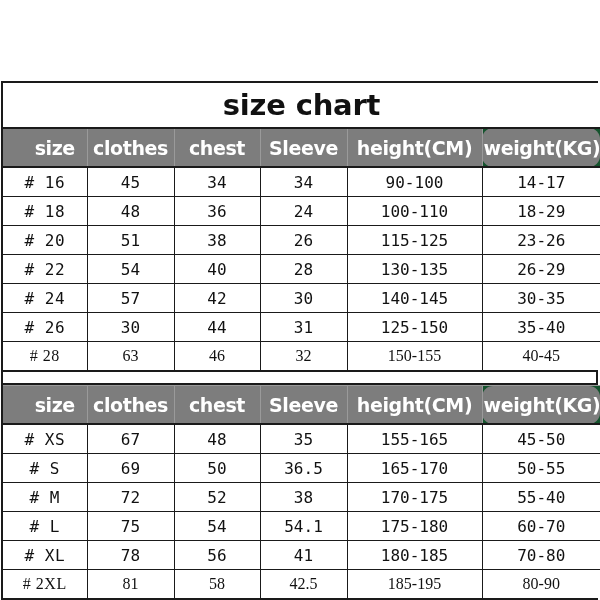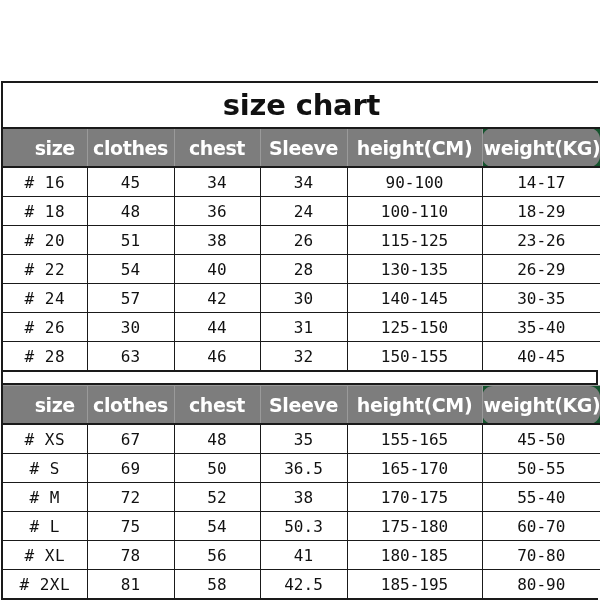--- a/index.html
+++ b/index.html
@@ -87,21 +87,21 @@
     font-family: "DejaVu Sans Mono", "Liberation Mono", monospace;
     font-size: 16px;
     text-align: center;
     vertical-align: middle;
     padding: 0;
     border-left: 1px solid #1a1a1a;
     border-bottom: 1px solid #1a1a1a;
     white-space: nowrap;
   }
   tr.data-row td:first-child { border-left: 0; }
-  tr.data-row.last-row td { border-bottom: 0; }
+  tr.data-row.last-row td { border-bottom: 0; font-family: Liberation Serif, serif; }
 
   td.cell-size {
     letter-spacing: 0.5px;
   }
 
   
   .table-gap {
     height: 11px;
     background: #ffffff;
     border-top: 2px solid #1a1a1a;
@@ -240,21 +240,21 @@
         <td>72</td>
         <td>52</td>
         <td>38</td>
         <td>170-175</td>
         <td>55-40</td>
       </tr>
       <tr class="data-row">
         <td class="cell-size"># L</td>
         <td>75</td>
         <td>54</td>
-        <td>50.3</td>
+        <td>54.1</td>
         <td>175-180</td>
         <td>60-70</td>
       </tr>
       <tr class="data-row">
         <td class="cell-size"># XL</td>
         <td>78</td>
         <td>56</td>
         <td>41</td>
         <td>180-185</td>
         <td>70-80</td>

